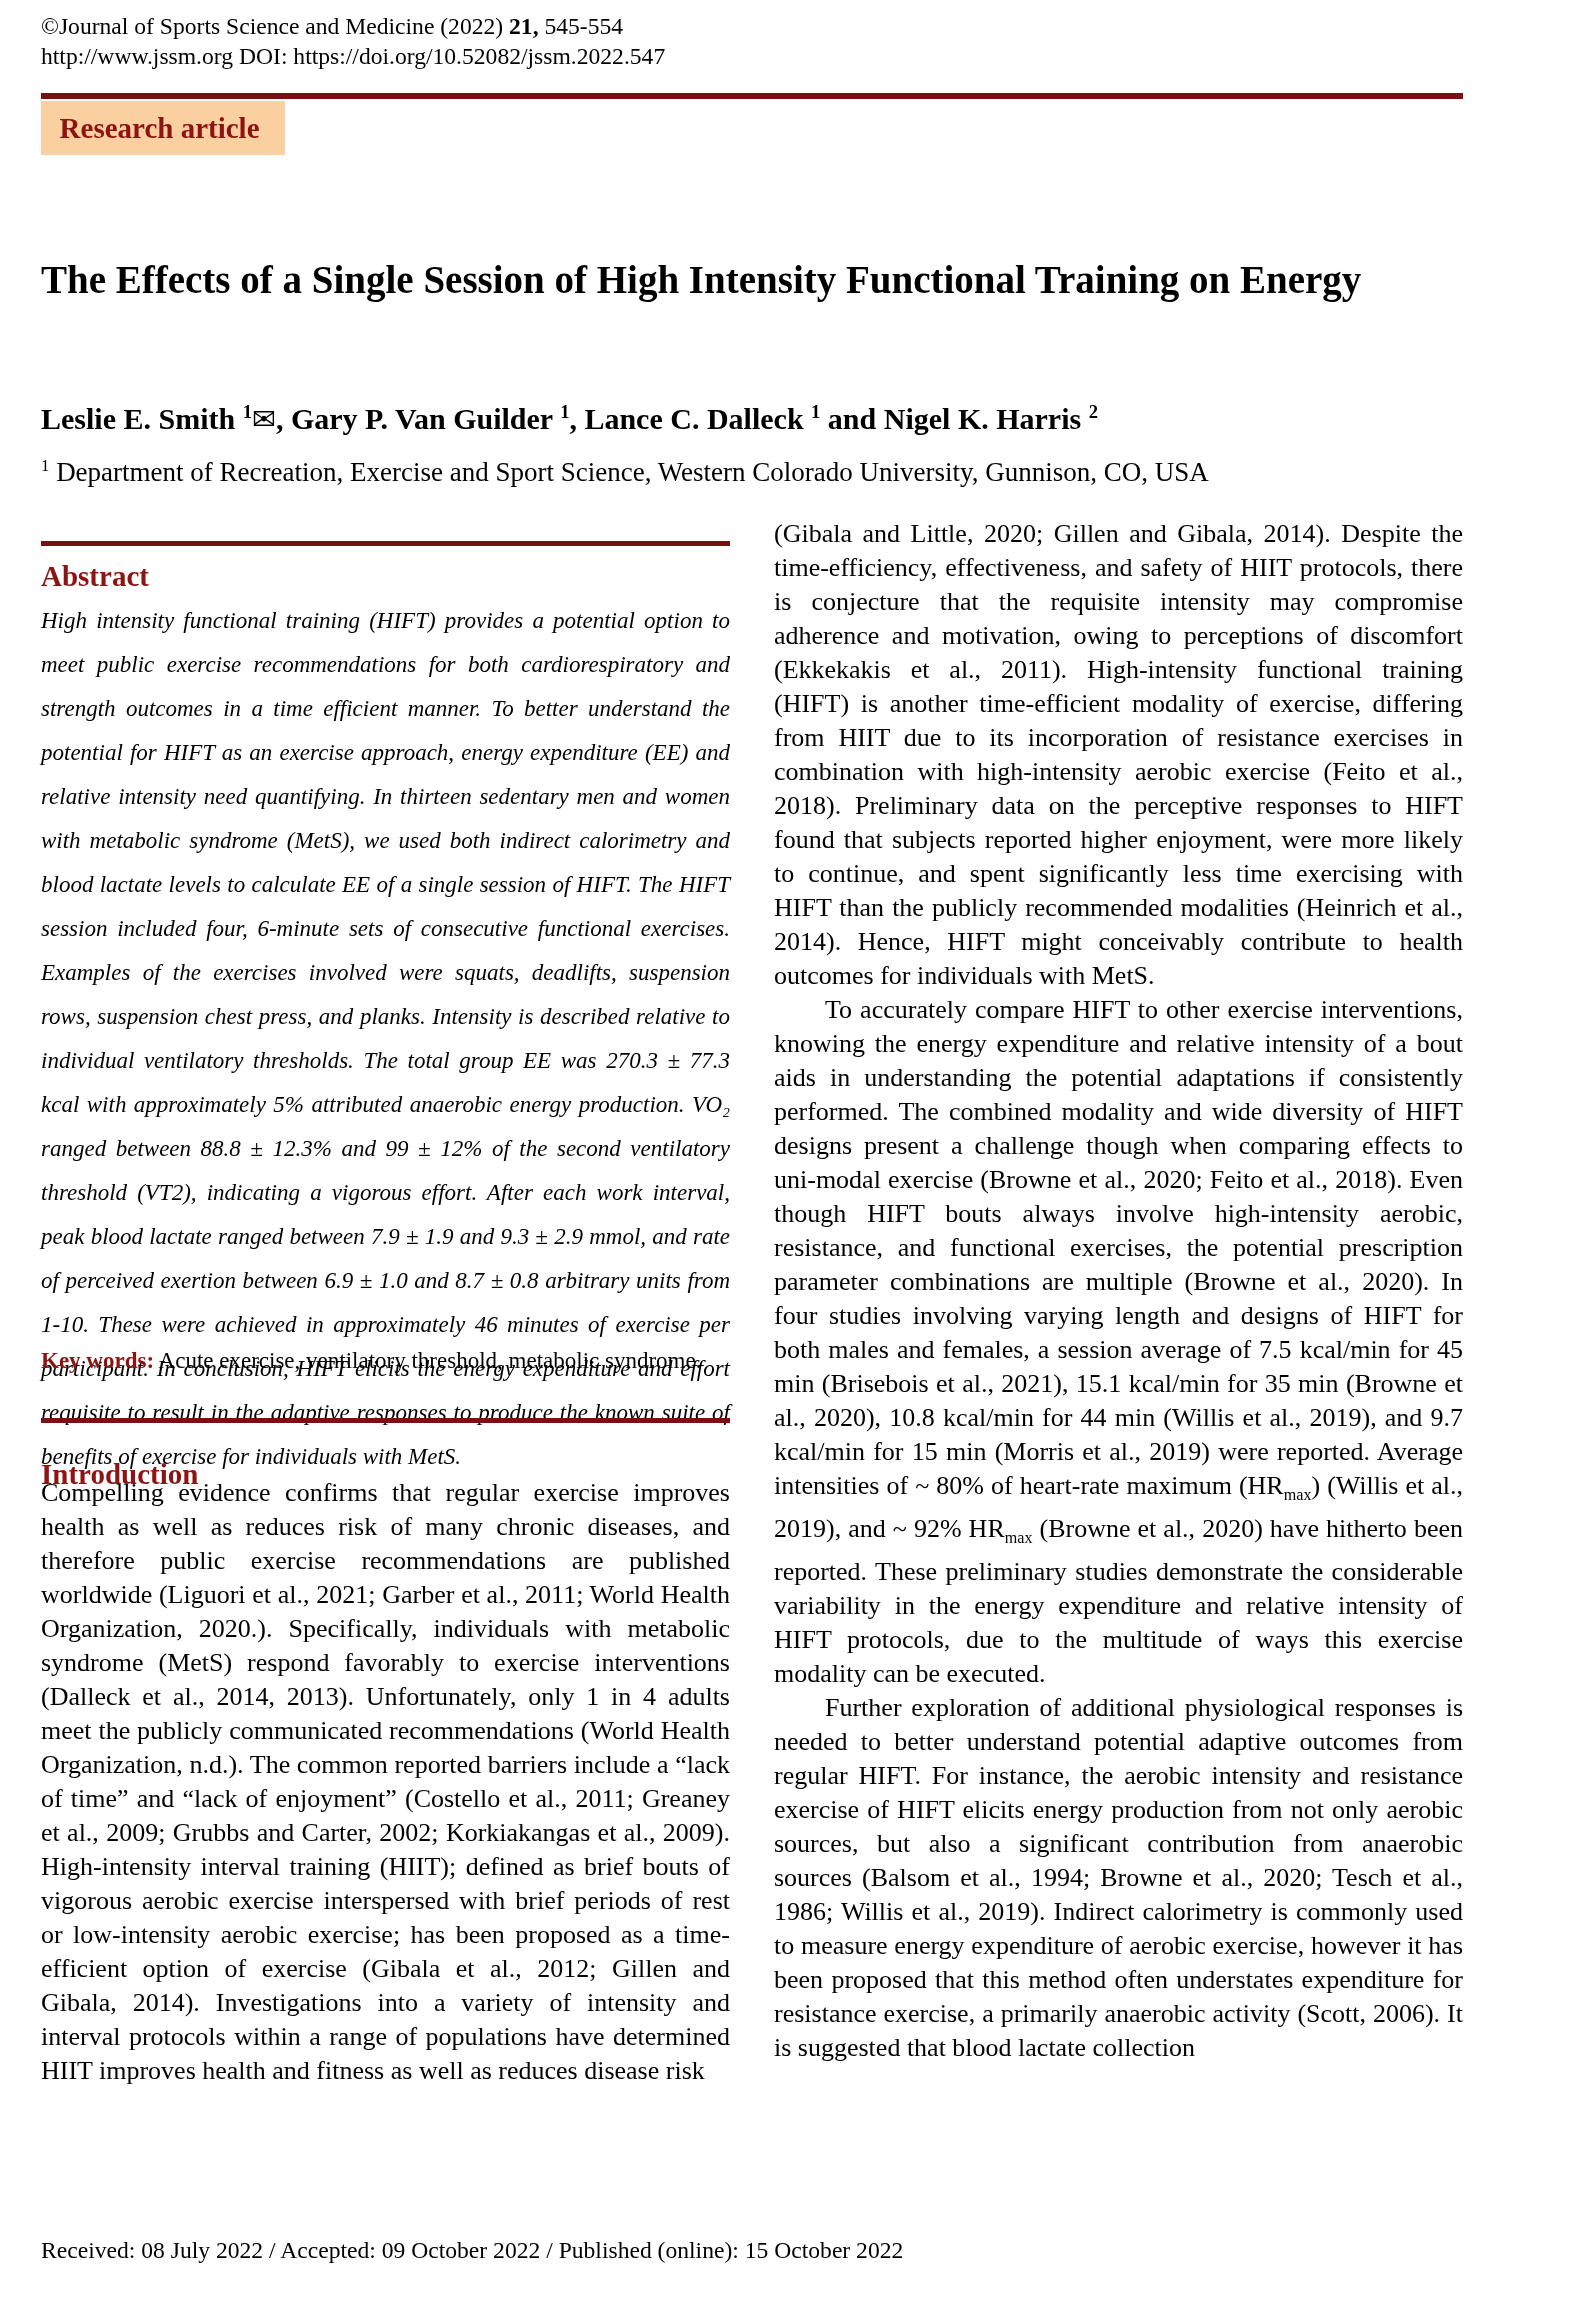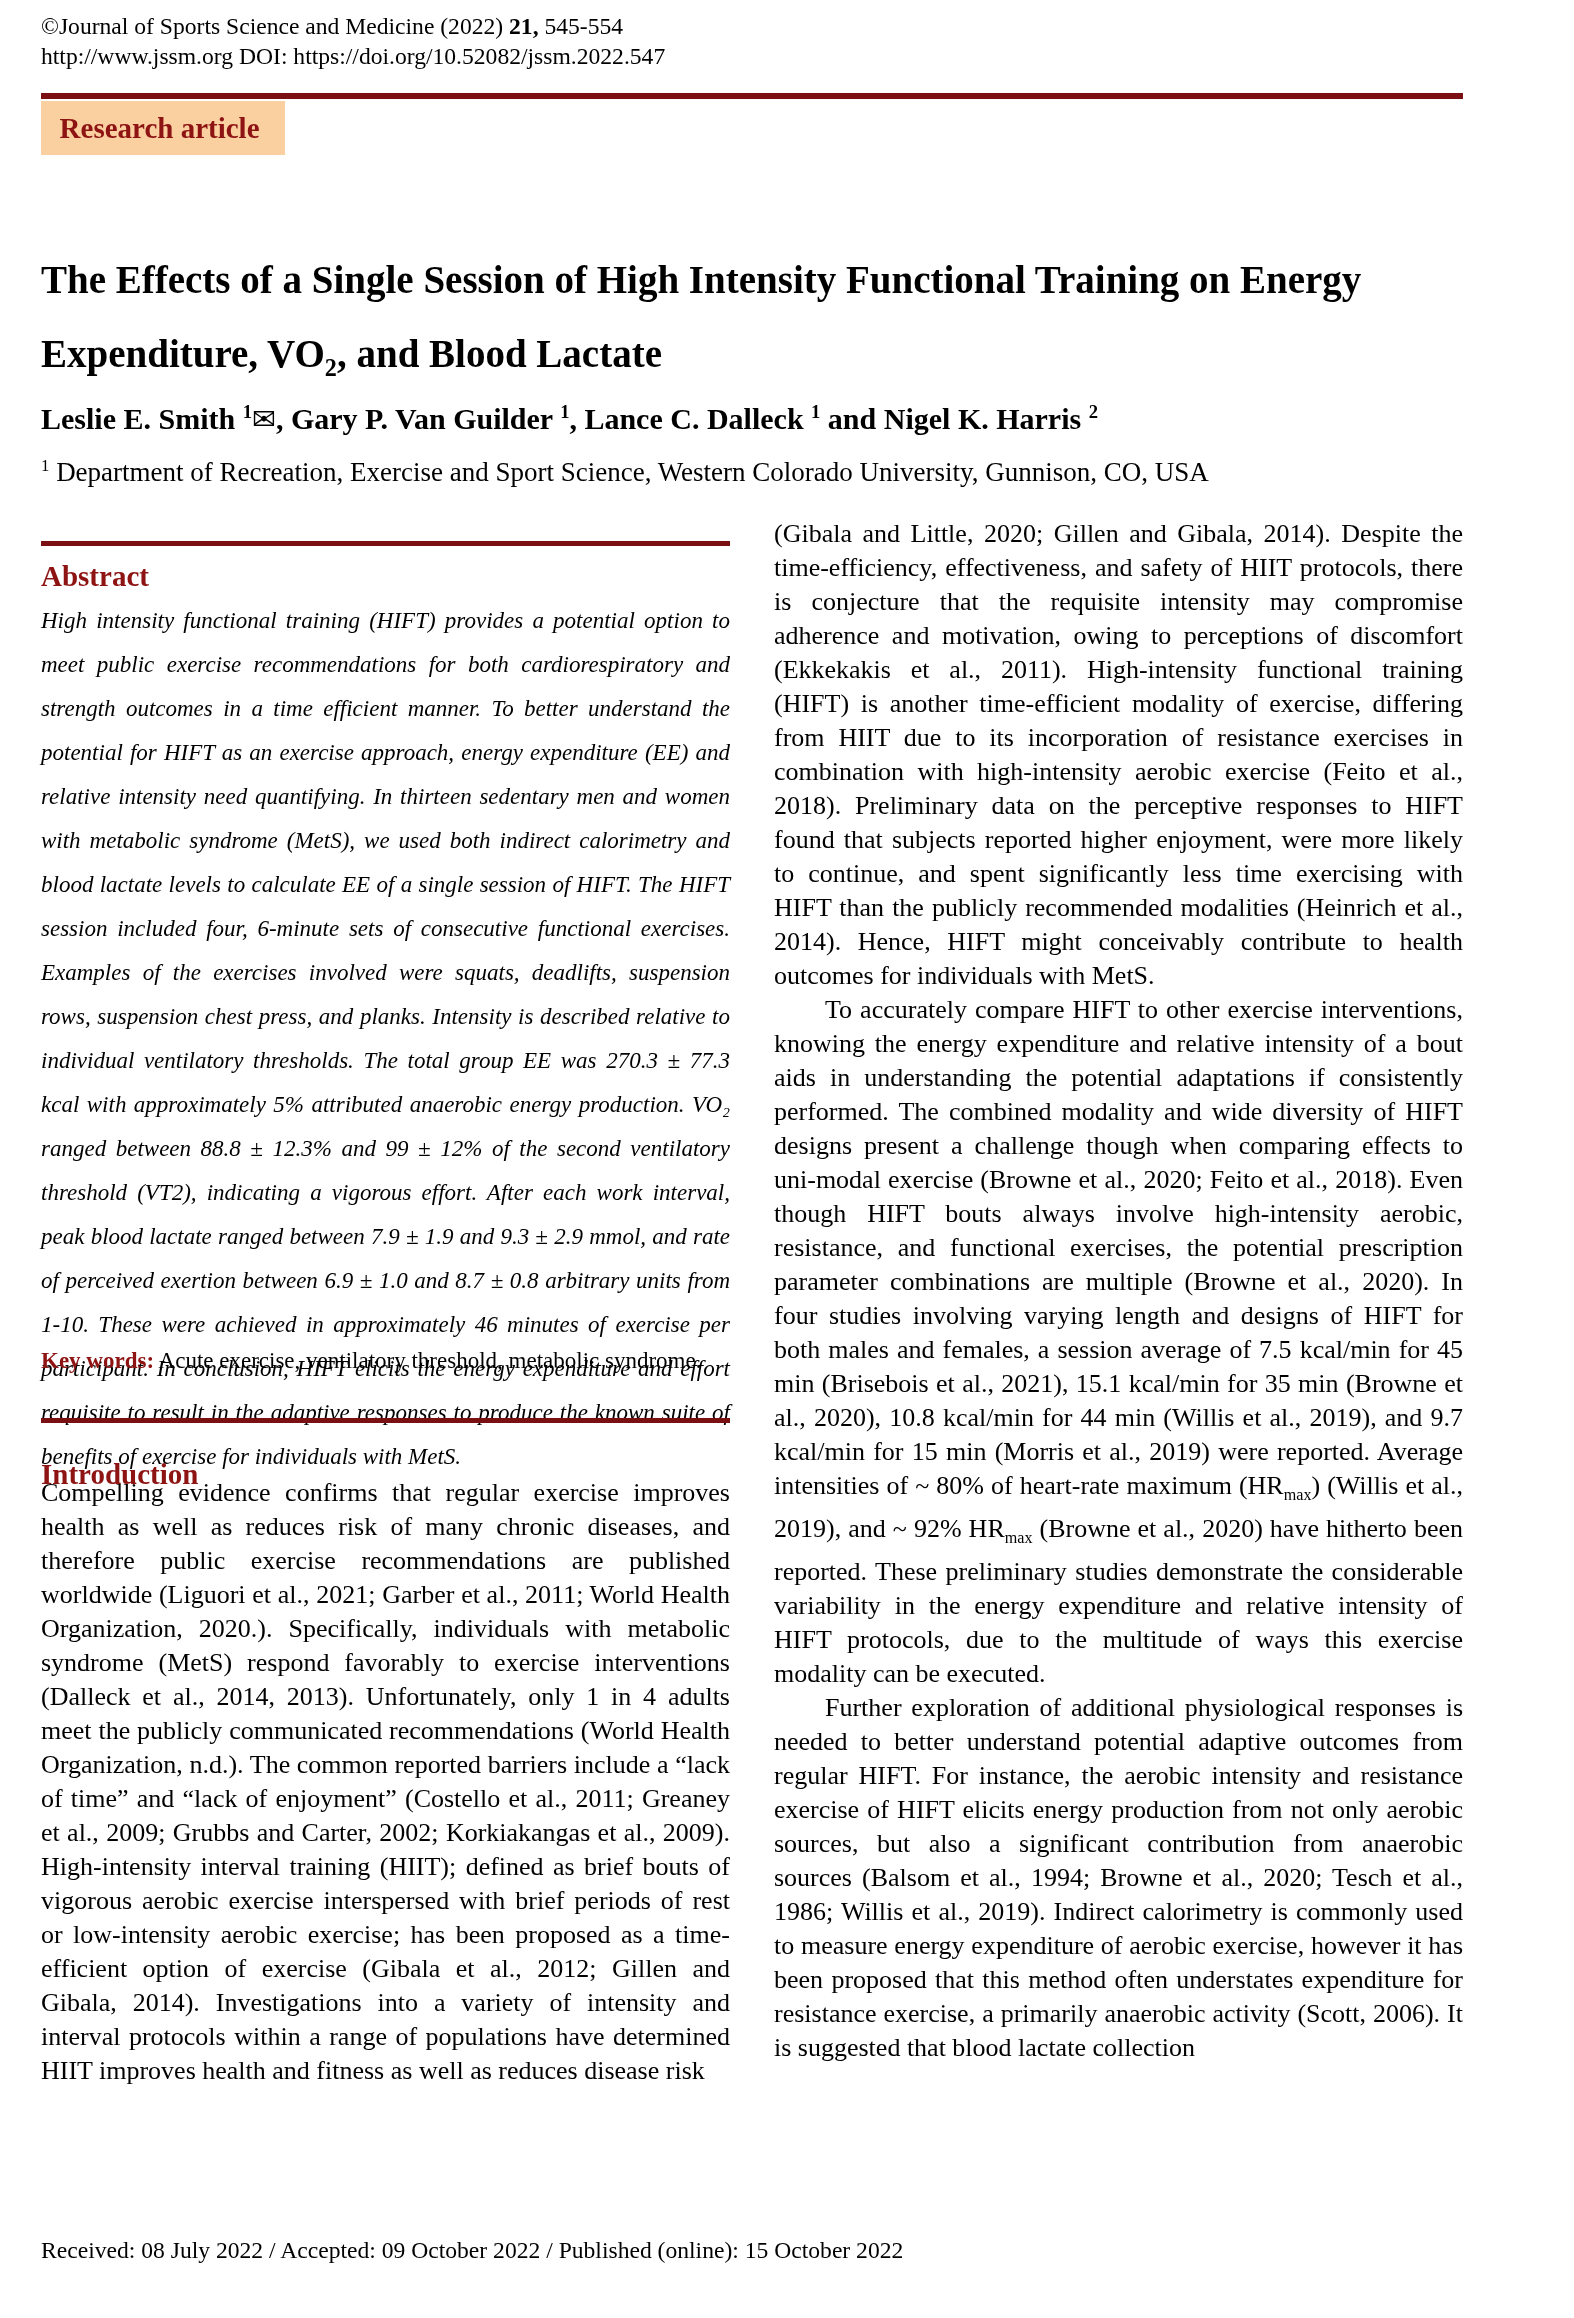--- a/index.html
+++ b/index.html
@@ -61,21 +61,20 @@
   </header>
 
   <div class="abs" id="rule-top"></div>
 
   <div class="abs" id="badge">
     <span class="badge-label">Research article</span>
   </div>
 
   <h1 class="abs" id="title">
     <span class="title-line">The Effects of a Single Session of High Intensity Functional Training on Energy</span>
-    <span class="title-line"><span>Expenditure, VO</span><span class="tsub">2</span><span>, and Blood Lactate</span></span>
   </h1>
 
   <div class="abs" id="authors"><span>Leslie E. Smith </span><span class="sup">1</span><span class="envelope">✉</span><span>, Gary P. Van Guilder </span><span class="sup">1</span><span>, Lance C. Dalleck </span><span class="sup">1</span><span> and Nigel K. Harris </span><span class="sup">2</span></div>
 
   <div class="abs" id="affiliations">
     <div><span class="sup">1</span><span> Department of Recreation, Exercise and Sport Science, Western Colorado University, Gunnison, CO, USA</span></div>
   </div>
 
   <div class="abs col-rule" id="rule-abstract"></div>
 

